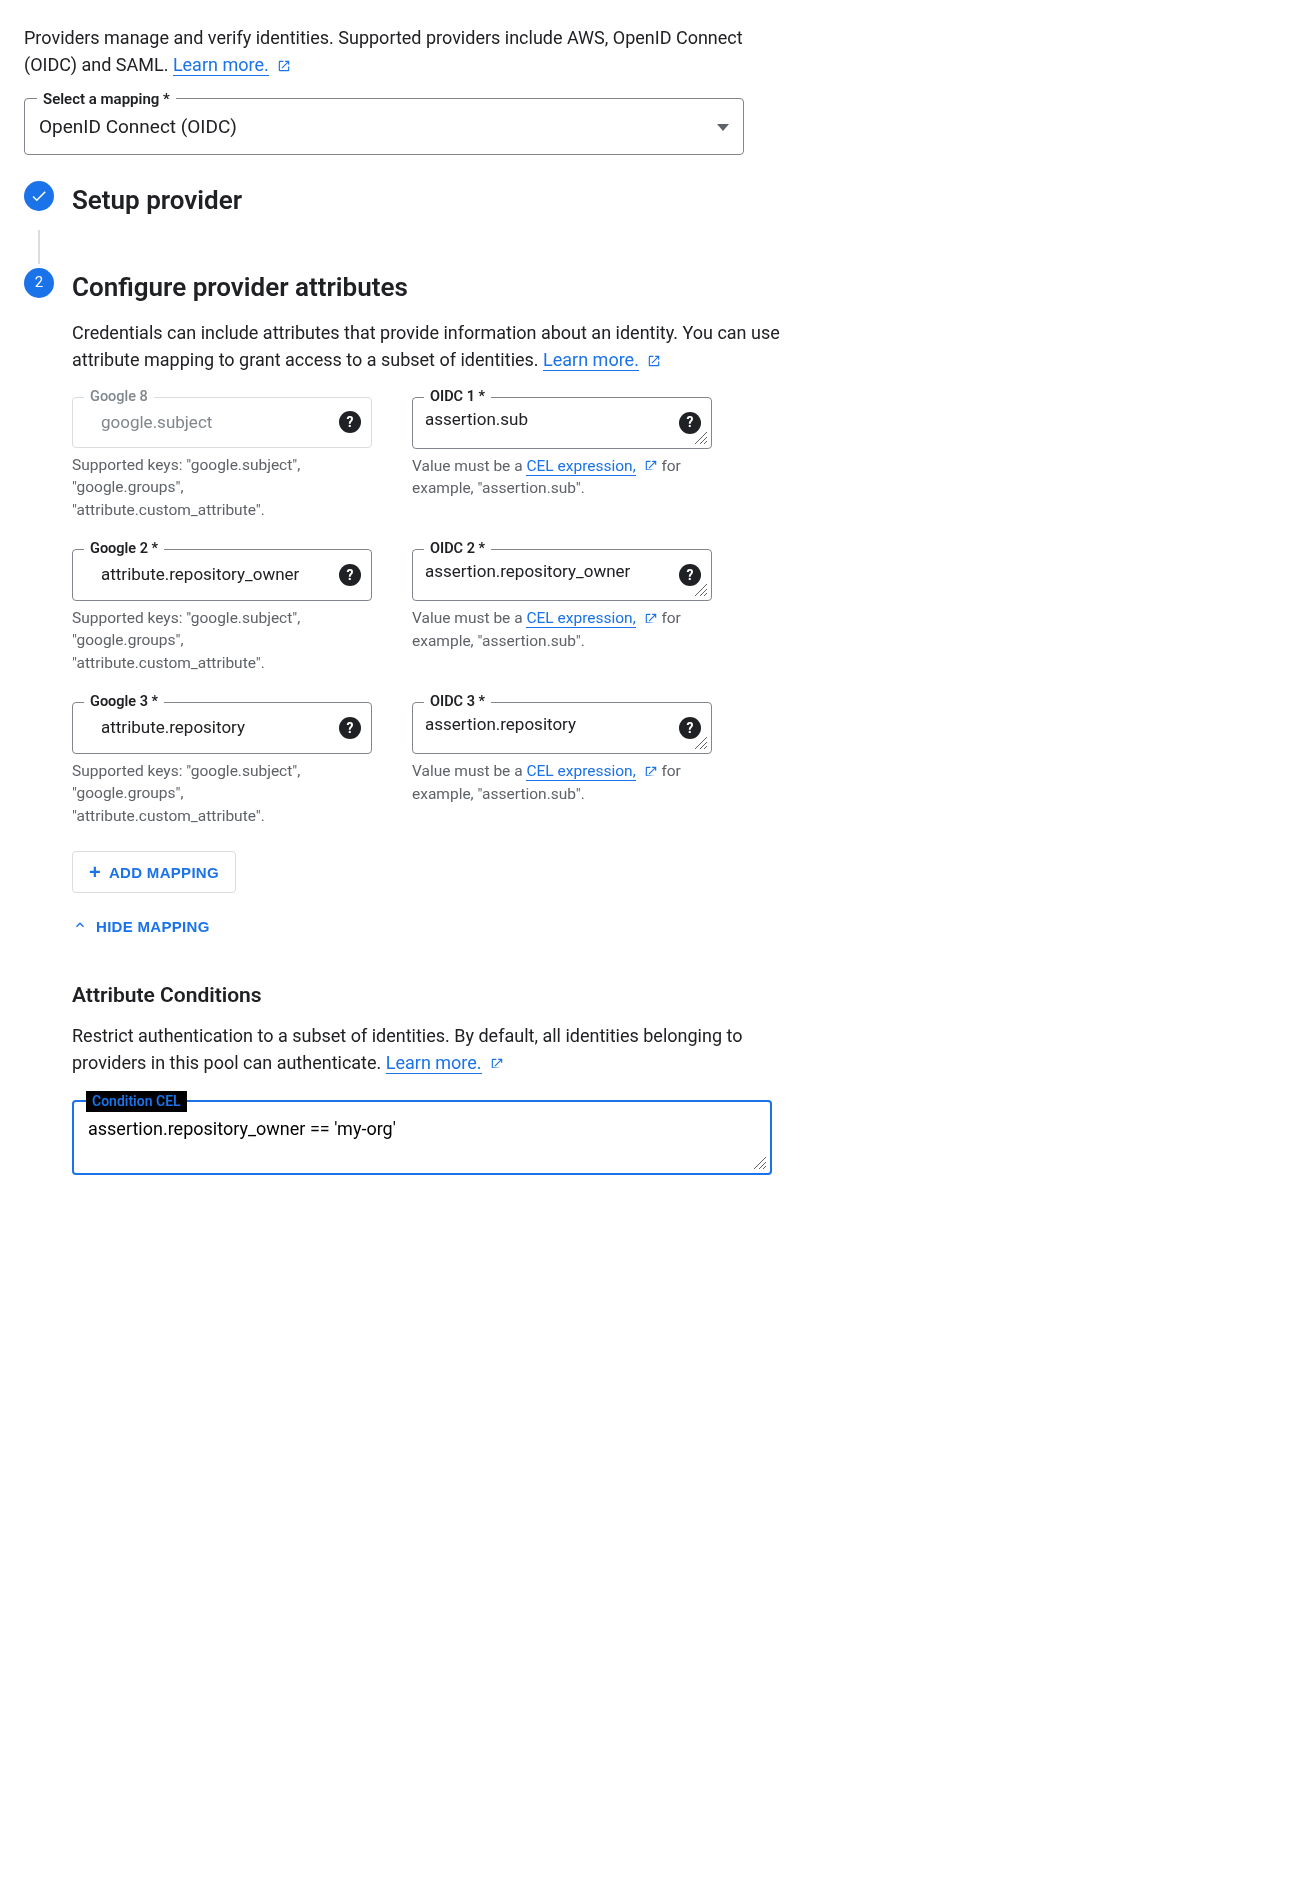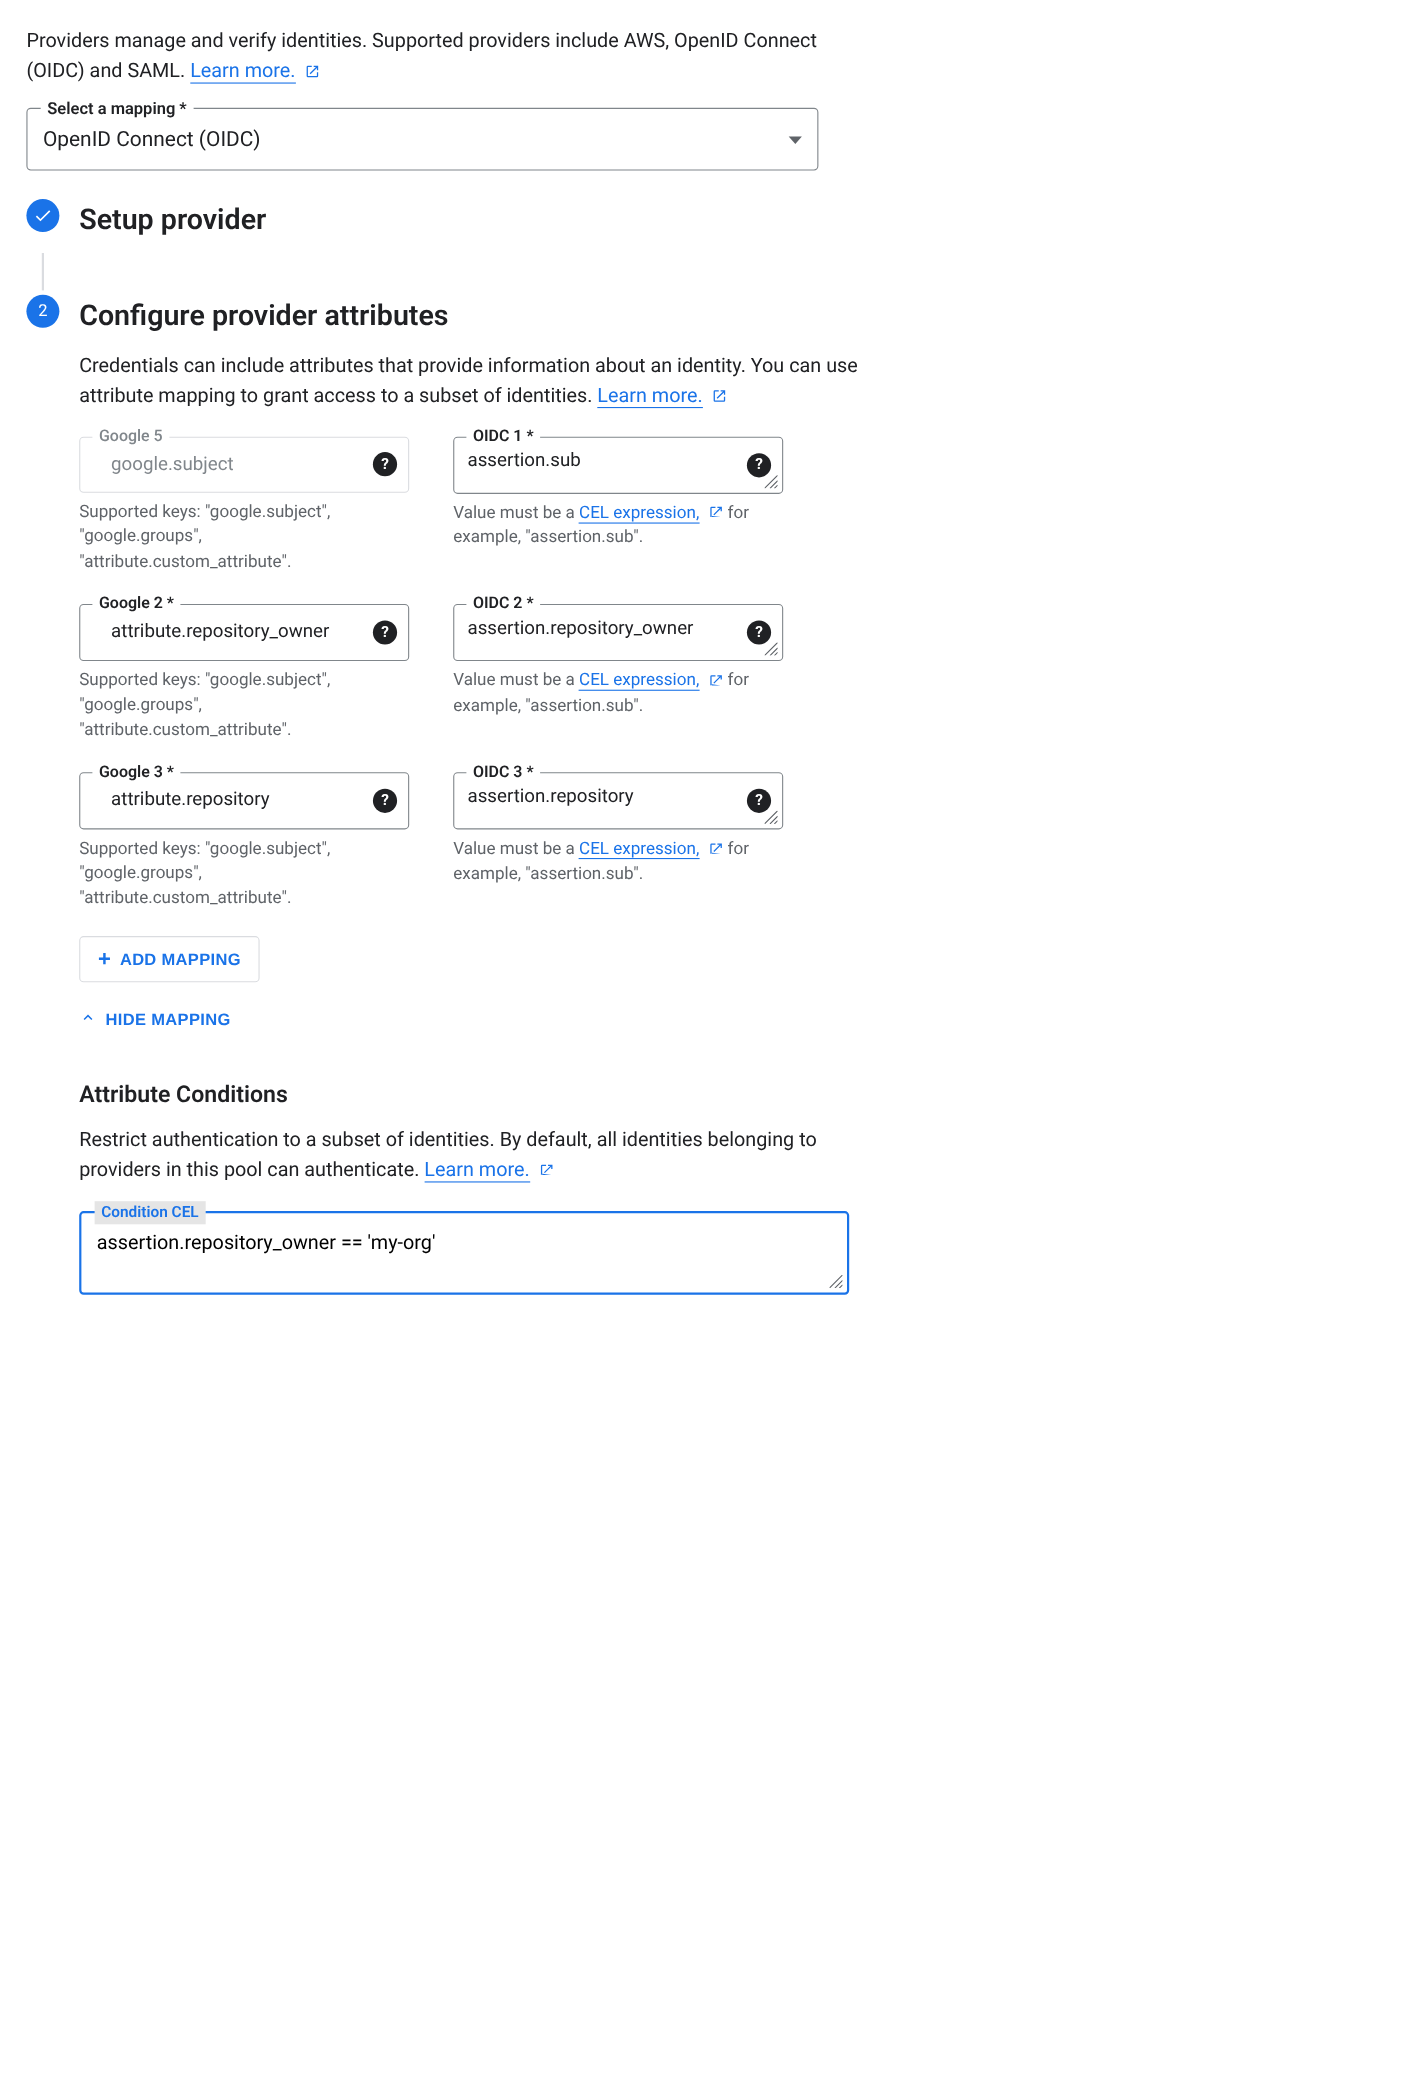--- a/index.html
+++ b/index.html
@@ -64,21 +64,21 @@
   .resize-handle { position:absolute; right:4px; bottom:4px; width:12px; height:12px; }
   .resize-handle svg { display:block; }
   .hint { font-size:15.5px; color:#5f6368; margin-top:6px; line-height:1.45; }
   .hint a { color:#1a73e8;text-align:center; }
   .add-btn { display:inline-flex; align-items:center; gap:8px; border:1px solid #dadce0; border-radius:4px; padding:10px 16px; color:#1a73e8; font-weight:600; font-size:15px; background:#fff; cursor:pointer; letter-spacing:0.3px; }
   .add-btn .plus { font-size:20px; line-height:1; }
   .hide-btn { display:inline-flex; align-items:center; gap:8px; color:#1a73e8; font-weight:600; font-size:15px; background:none; border:none; cursor:pointer; padding:0; margin-top:24px; letter-spacing:0.3px; }
   .hide-btn .chev { }
   .section-title { font-size:21px; font-weight:600; margin: 40px 0 10px; }
   .cel-box { position:relative; border:2px solid #1a73e8; border-radius:4px; padding:14px 12px 10px; min-height:58px; margin-top:22px; max-width:700px; }
-  .cel-label { position:absolute; top:-11px; left:12px; background:#e5e5e5; padding:0 6px; color:#1a73e8; font-weight:600; font-size:14px; }
+  .cel-label { position:absolute; top:-11px; left:12px; background:#000000; padding:0 6px; color:#1a73e8; font-weight:600; font-size:14px; }
   .cel-box textarea { width:100%; border:none; outline:none; font-family:inherit; font-size:18px; resize:none; background:transparent; height:40px; }
   .oidc-ta { min-height:52px; word-break:break-all; overflow-wrap:break-word; padding-right:44px; line-height:1.4; }
   .col-wrap { position:relative; }
   .col-label { position:absolute; top:-11px; left:12px; background:#fff; padding:0 6px; font-size:14.5px; font-weight:600; color:#202124; z-index:2; }
   .col-label.muted { color:#80868b; font-weight:500; }
 </style>
 </head>
 <body>
 
 <p class="intro">
@@ -123,21 +123,21 @@
       <span class="ext-icon">
         <svg viewBox="0 0 24 24" fill="#1a73e8">
             <path d="M14 3v2h3.59L7.76 14.83l1.41 1.41L19 6.41V10h2V3h-7zM19 19H5V5h6V3H5a2 2 0 0 0-2 2v14a2 2 0 0 0 2 2h14a2 2 0 0 0 2-2v-6h-2v6z"></path>
           </svg>
       </span>
     </p>
 
     <div class="mappings" id="mappings-container">
         <div class="map-row">
           <div class="map-col col-wrap">
-            <span class="col-label muted">Google 5</span>
+            <span class="col-label muted">Google 8</span>
             <div class="input-box disabled"><span>google.subject</span><span class="help-icon">?</span></div>
             <div class="hint">Supported keys: "google.subject", "google.groups", "attribute.custom_attribute".</div>
           </div>
           <div class="map-col col-wrap">
             <span class="col-label">OIDC 1 *</span>
             <div class="textarea-box oidc-ta"><span>assertion.sub</span><span class="help-icon">?</span><span class="resize-handle">
                 <svg viewBox="0 0 12 12">
                   <path d="M12 0L0 12M12 5L5 12M12 9L9 12" stroke="#5f6368" stroke-width="1"></path>
                 </svg>
               </span></div>

